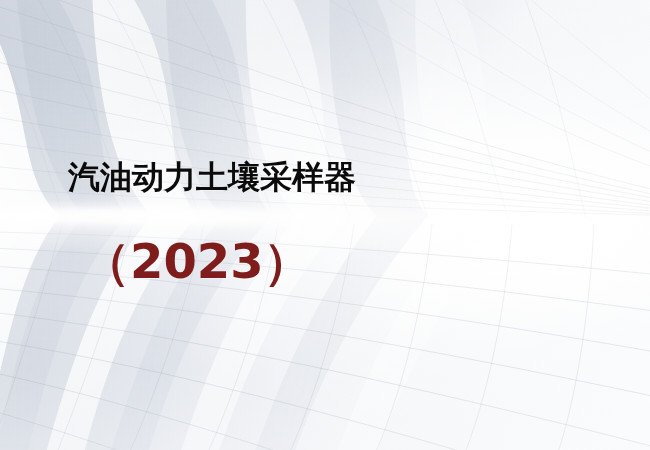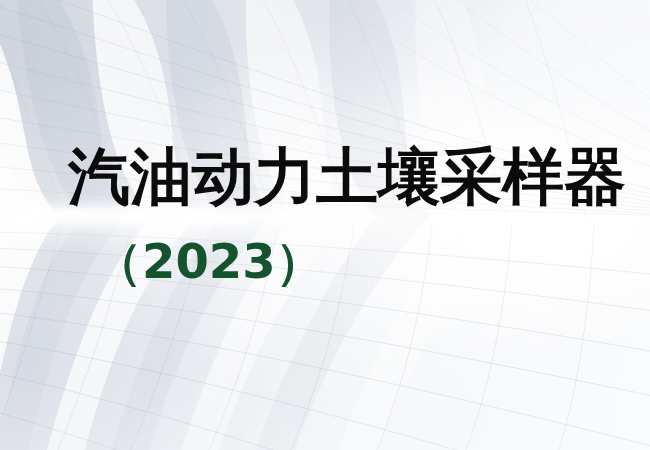--- a/index.html
+++ b/index.html
@@ -92,36 +92,36 @@
     position: absolute;
     left: 0;
     top: 0;
     width: 650px;
     height: 450px;
   }
   .title-line-1 {
     position: absolute;
     left: 68px;
     top: 148px;
-    font-size: 62px;
+    font-size: 32px;
     line-height: 58px;
     font-weight: bold;
     color: #0b0b0c;
     letter-spacing: 0px;
     white-space: nowrap;
     text-shadow: 0 1px 0 rgba(255,255,255,0.35);
   }
   .title-line-2 {
     position: absolute;
-    left: 94px;
+    left: 82px;
     top: 232px;
     font-size: 48px;
     line-height: 58px;
     font-weight: bold;
-    color: #14532d;
+    color: #7f1d1d;
     letter-spacing: 0px;
     white-space: nowrap;
     text-shadow: 0 1px 0 rgba(255,255,255,0.35);
   }
 </style>
 </head>
 <body>
 
 <div id="slide">
 

